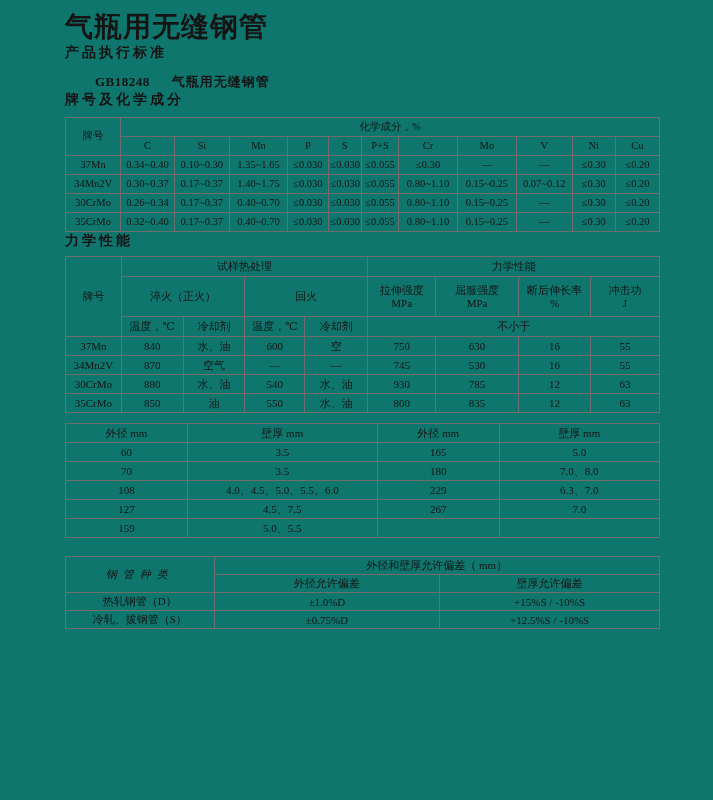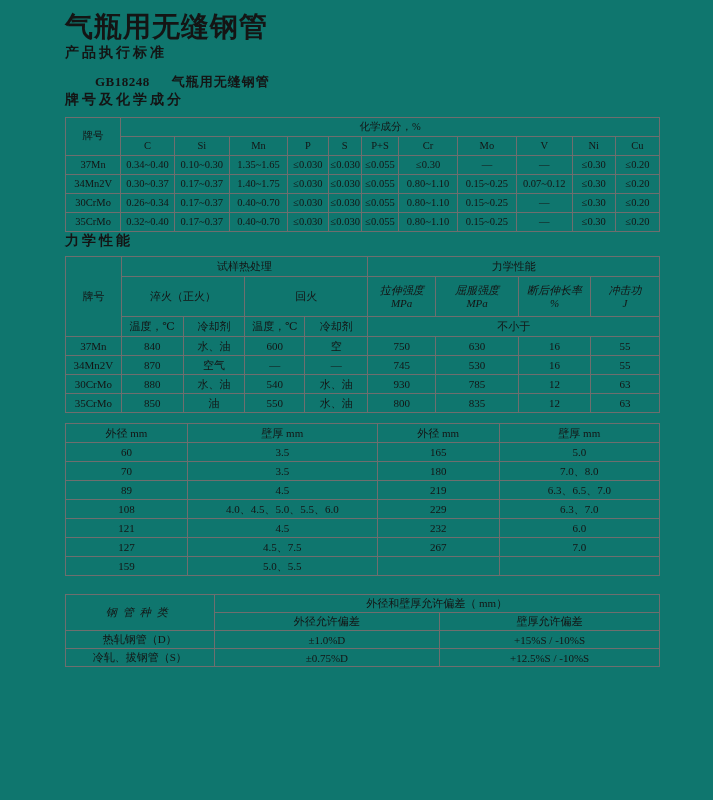--- a/index.html
+++ b/index.html
@@ -21,21 +21,21 @@
 
   .chem-table { margin-top:8px; }
   .chem-table td, .chem-table th { height:16px; }
   .chem-table { font-size:10.5px; }
 
   .mech-table { margin-top:6px; }
   .mech-table .r1 th { height:17px; }
   .mech-table .r2 th { height:37px; }
   .mech-table .r3 th { height:17px; }
   .mech-table td { height:16px; }
-  .two-line div { line-height:13px;font-style:italic; }
+  .two-line div { line-height:13px; }
 
   .dims-table { margin-top:10px;padding-left:15px; }
   .dims-table td, .dims-table th { height:16px; }
 
   .tol-table { margin-top:18px; }
   .tol-table td, .tol-table th { height:15px; }
   .tol-table .type-head { letter-spacing:6px;font-style:italic; }
 </style>
 </head>
 <body>
@@ -261,36 +261,24 @@
         <td>165</td>
         <td>5.0</td>
       </tr>
       <tr>
         <td>70</td>
         <td>3.5</td>
         <td>180</td>
         <td>7.0、8.0</td>
       </tr>
       <tr>
-        <td>89</td>
-        <td>4.5</td>
-        <td>219</td>
-        <td>6.3、6.5、7.0</td>
-      </tr>
-      <tr>
         <td>108</td>
         <td>4.0、4.5、5.0、5.5、6.0</td>
         <td>229</td>
         <td>6.3、7.0</td>
-      </tr>
-      <tr>
-        <td>121</td>
-        <td>4.5</td>
-        <td>232</td>
-        <td>6.0</td>
       </tr>
       <tr>
         <td>127</td>
         <td>4.5、7.5</td>
         <td>267</td>
         <td>7.0</td>
       </tr>
       <tr>
         <td>159</td>
         <td>5.0、5.5</td>

